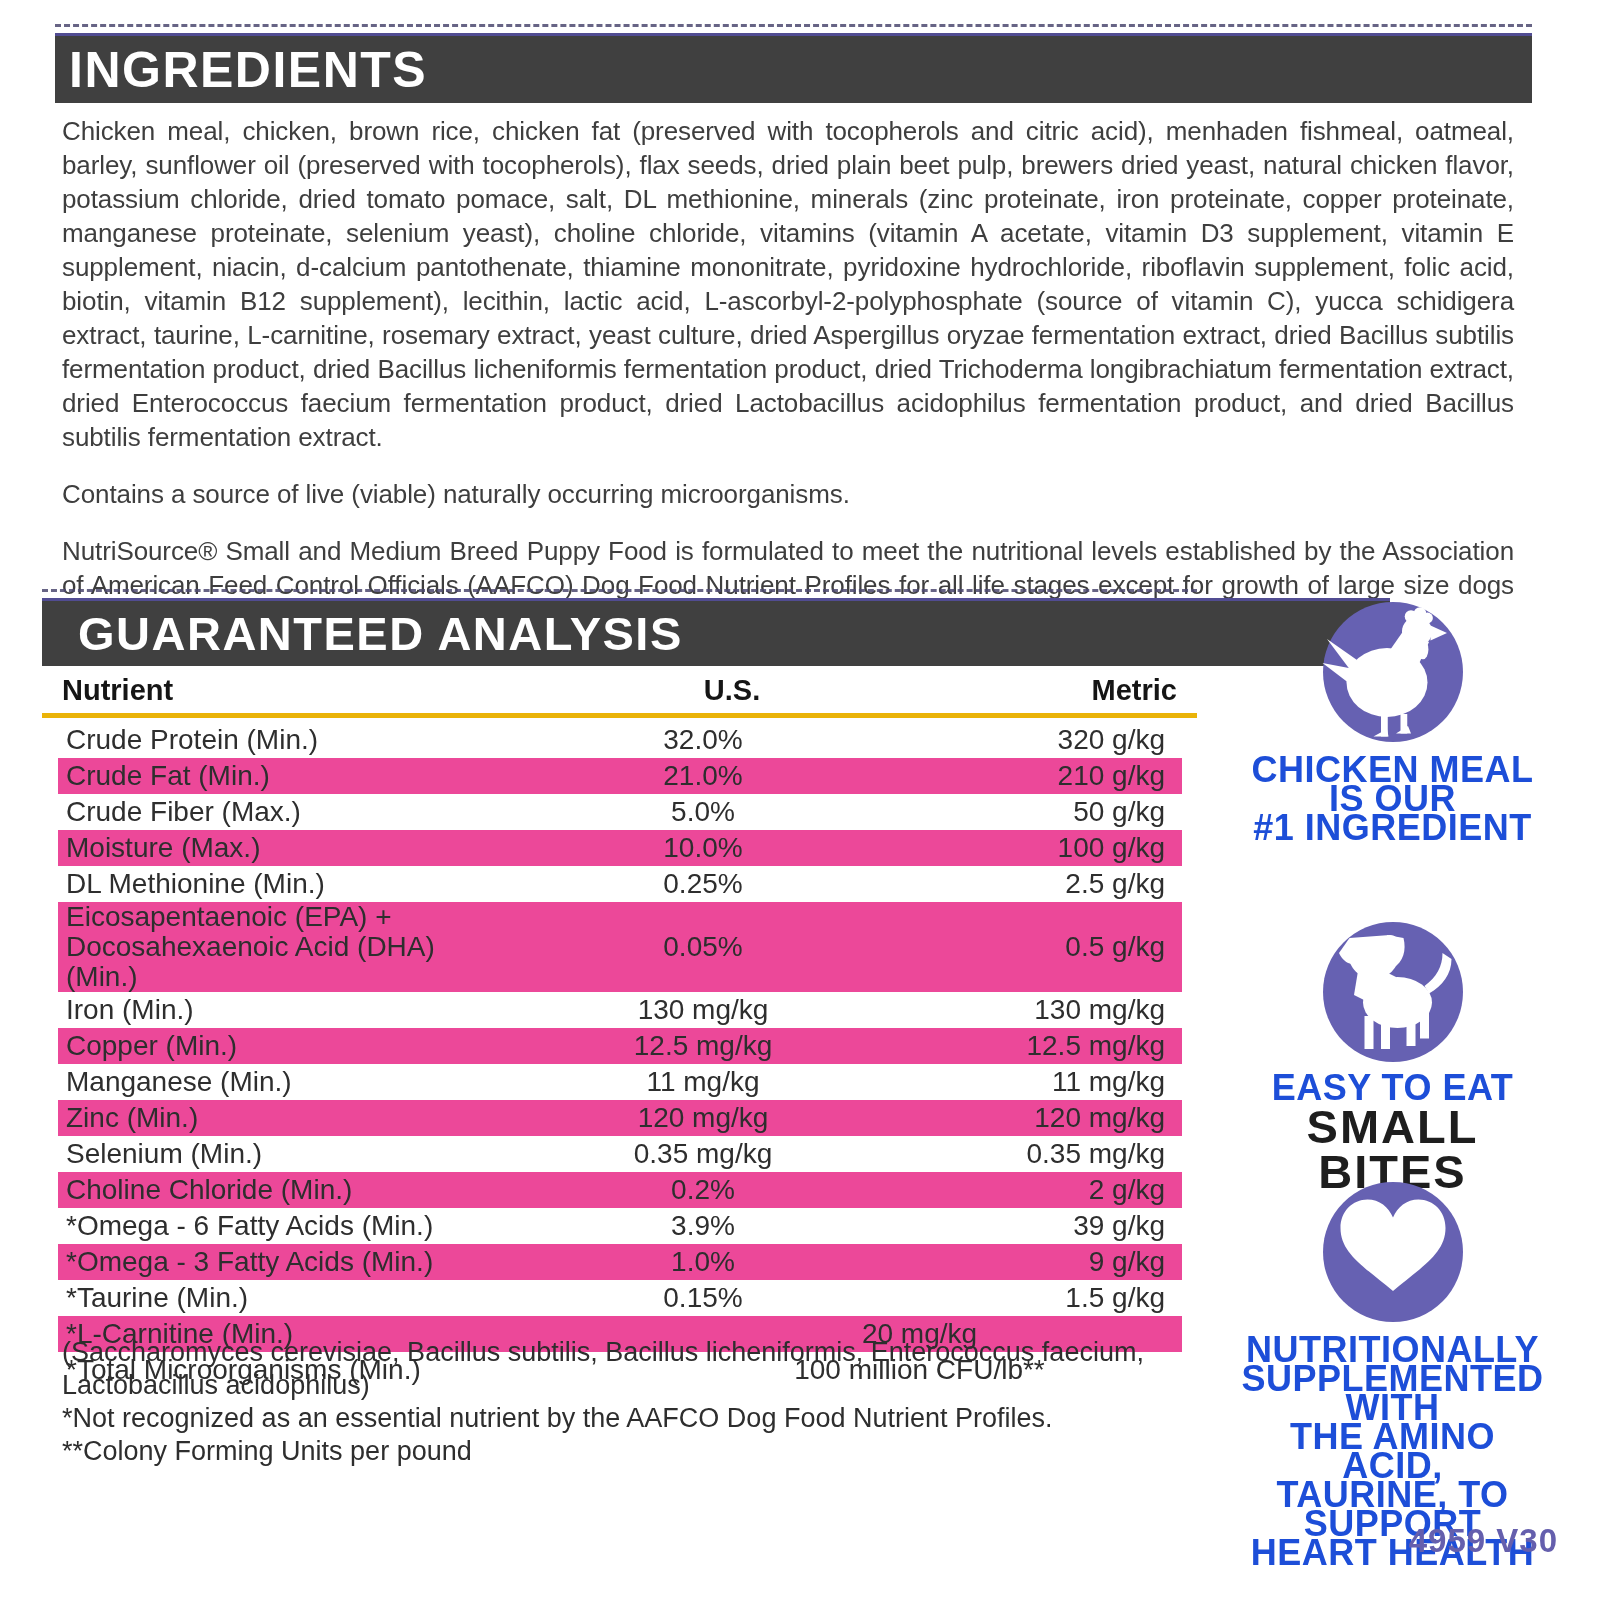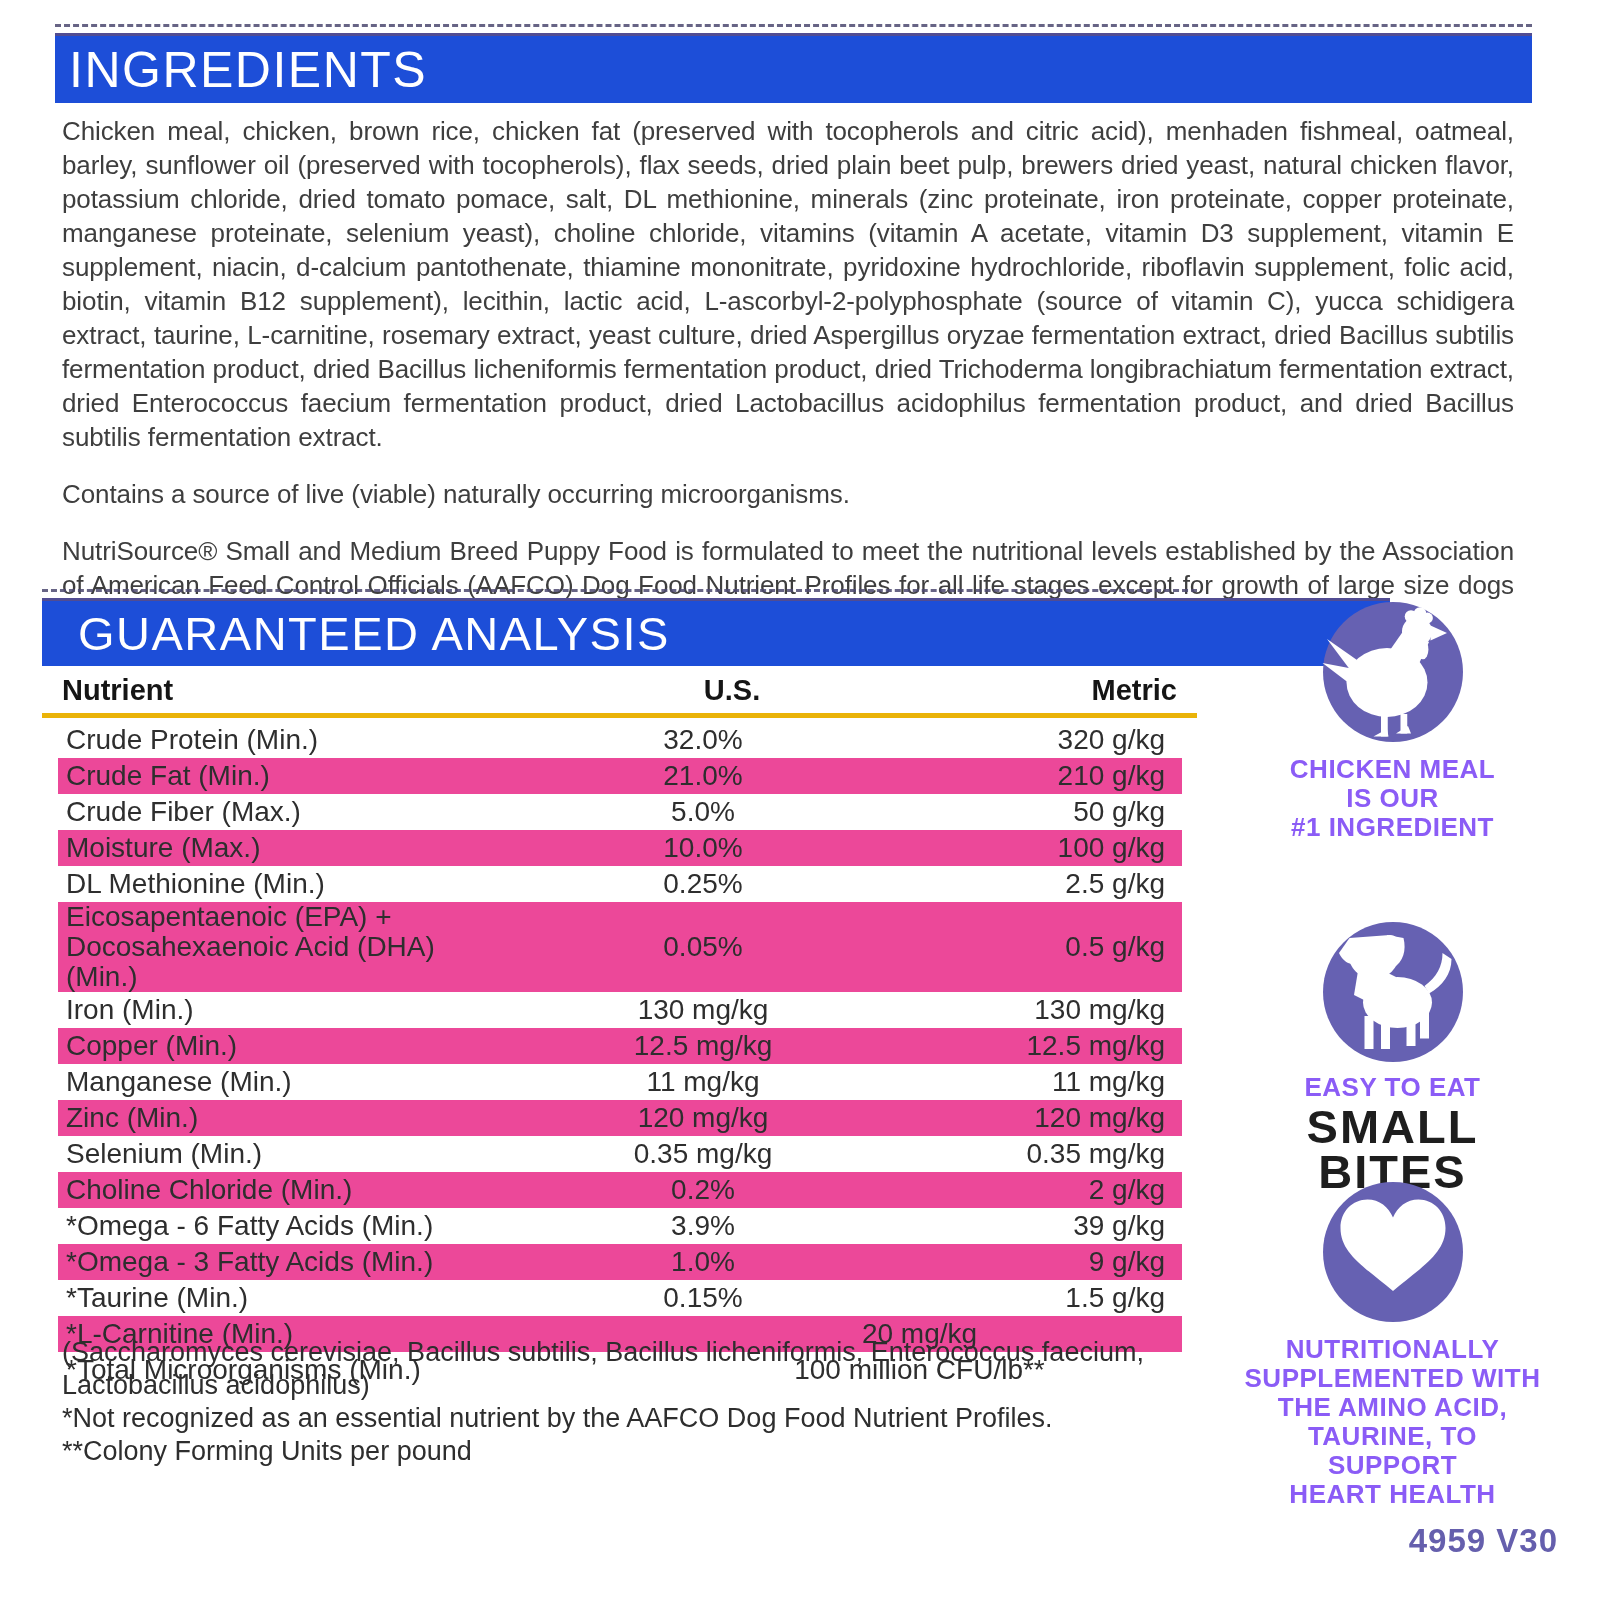--- a/index.html
+++ b/index.html
@@ -3,22 +3,22 @@
 <meta charset="utf-8">
 <style>
   html,body{margin:0;padding:0;background:#ffffff;}
   .page{position:relative;width:1600px;height:1600px;background:#ffffff;overflow:hidden;
         font-family:"Liberation Sans", sans-serif;color:#3d3d3d;}
 
   .dash-line{position:absolute;border-top:3px dashed #4d4970;opacity:.85;}
   #dash-top{left:55px;top:24px;width:1477px;}
   #dash-ga{left:42px;top:589px;width:1155px;}
 
-  .section-bar{position:absolute;background:#1d4ed8;color:#ffffff;display:flex;align-items:center;
-               font-weight:400;letter-spacing:1.5px;border-top:3px solid #514c92;}
+  .section-bar{position:absolute;background:#404040;color:#ffffff;display:flex;align-items:center;
+               font-weight:700;letter-spacing:1.5px;border-top:3px solid #514c92;}
   #ingredients-bar{left:55px;top:33px;width:1477px;height:70px;font-size:50px;padding-left:14px;box-sizing:border-box;}
   #ga-bar{left:42px;top:598px;width:1348px;height:68px;font-size:47px;padding-left:36px;box-sizing:border-box;}
 
   .ingredients-body{position:absolute;left:62px;top:114px;width:1452px;font-size:26px;line-height:34px;
                     color:#3e3e3e;text-align:justify;letter-spacing:-0.1px;}
   .ingredients-body p{margin:0 0 23px 0;}
 
   
   .ga-table{position:absolute;left:42px;top:672px;width:1155px;font-size:28px;color:#2e2e2e;}
   .ga-head{display:flex;font-weight:700;color:#151515;font-size:29px;padding:2px 0 6px 0;
@@ -34,21 +34,21 @@
   .head-us{width:330px;text-align:center;}
   .head-metric{width:300px;text-align:right;padding-right:20px;box-sizing:border-box;}
 
   .footnotes{position:absolute;left:62px;top:1336px;width:1115px;font-size:27px;line-height:33px;color:#2e2e2e;}
   .footnotes p{margin:0;white-space:pre-line;}
 
   
   .badge{position:absolute;left:1240px;width:305px;text-align:center;}
   .badge-circle{position:relative;width:140px;height:140px;border-radius:50%;background:#6661B2;margin:0 auto;}
   .badge-circle svg{position:absolute;left:-5px;top:-5px;width:150px;height:150px;overflow:visible;}
-  .badge-caption{margin-top:13px;font-weight:700;color:#8b5cf6;font-size:26px;line-height:29px;
+  .badge-caption{margin-top:13px;font-weight:700;color:#1d4ed8;font-size:36px;line-height:29px;
                  letter-spacing:0.5px;white-space:pre-line;}
   .badge-caption.small-top{margin-top:11px;}
   .badge-caption-large{font-weight:700;color:#1e1e1e;font-size:47px;line-height:45px;letter-spacing:2px;
                        white-space:pre-line;margin-top:2px;}
   #badge-chicken{top:602px;}
   #badge-puppy{top:922px;}
   #badge-heart{top:1182px;}
 
   .footer-code{position:absolute;right:42px;top:1522px;font-size:33px;font-weight:700;color:#655FAD;letter-spacing:1px;}
 </style>

